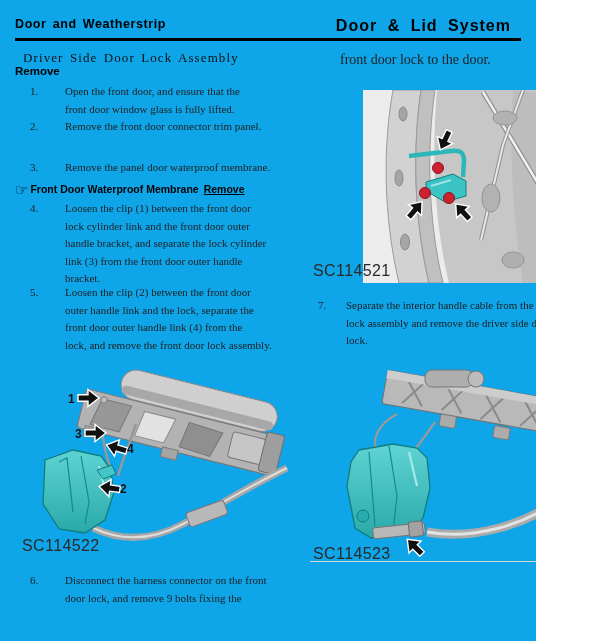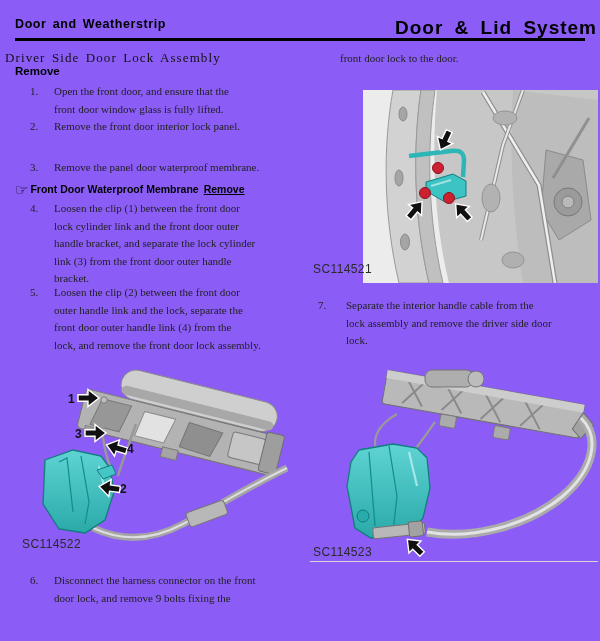--- a/index.html
+++ b/index.html
@@ -1,44 +1,44 @@
 <!DOCTYPE html>
 <html><head>
 <meta charset="utf-8">
 <style>
   html,body{margin:0;padding:0;background:#fff;}
-  #page{position:relative;width:600px;height:641px;background:#8b5cf6;overflow:hidden;
+  #page{position:relative;width:536px;height:641px;background:#0ea5e9;overflow:hidden;
         font-family:"Liberation Serif",serif;color:#1f1f1f;}
   
   .hdr{position:absolute;top:17px;font-family:"Liberation Sans",sans-serif;font-weight:bold;
        font-size:12.5px;color:#000;}
   #hdr-left{left:15px;letter-spacing:.6px;word-spacing:2px;}
-  #hdr-right{right:3px;font-size:19px;letter-spacing:1px;word-spacing:5px;}
+  #hdr-right{right:25px;font-size:16px;letter-spacing:1px;word-spacing:5px;}
   #hdr-rule{position:absolute;left:15px;right:15px;top:38px;height:3px;background:#000;}
   
-  .lc-title{position:absolute;left:5px;top:50px;font-size:13px;letter-spacing:1.1px;word-spacing:2px;color:#111;text-align:right;}
+  .lc-title{position:absolute;left:23px;top:50px;font-size:13px;letter-spacing:1.1px;word-spacing:2px;color:#111;text-align:right;}
   .lc-remove{position:absolute;left:15px;top:65px;font-family:"Liberation Sans",sans-serif;
              font-weight:bold;font-size:11.5px;color:#000;}
   .step{position:absolute;font-size:11px;line-height:17.5px;}
   .step .num{position:absolute;left:0;top:0;}
   .step .txt{display:block;white-space:pre;}
   .col-l{left:30px;width:270px;}
-  .col-l .txt{margin-left:24px;}
+  .col-l .txt{margin-left:35px;}
   .col-r{left:318px;width:280px;}
   .col-r .txt{margin-left:28px;}
-  .cont{position:absolute;left:340px;top:52px;font-size:11px;}
+  .cont{position:absolute;left:340px;top:52px;font-size:14px;}
   
   .xref{position:absolute;left:15px;font-family:"Liberation Sans",sans-serif;font-weight:bold;
         font-size:10.5px;color:#000;cursor:pointer;white-space:nowrap;}
   .xref .hand{font-family:"DejaVu Sans",sans-serif;font-weight:normal;font-size:15px;
               vertical-align:-2px;margin-right:2px;}
   .xref .act{text-decoration:underline;margin-left:5px;}
   
   .fig{position:absolute;}
-  .figcap{position:absolute;font-family:"Liberation Sans",sans-serif;font-size:12px;
+  .figcap{position:absolute;font-family:"Liberation Sans",sans-serif;font-size:16px;
           letter-spacing:.4px;color:#2a2a2a;}
   #fig3-edge{position:absolute;left:310px;top:561px;width:288px;height:1px;background:#d6d6d6;}
 </style>
 </head>
 <body>
 
 <div id="page">
 
   <div class="hdr" id="hdr-left">Door and Weatherstrip</div>
   <div class="hdr" id="hdr-right">Door &amp; Lid System</div>
@@ -47,21 +47,21 @@
   <div class="lc-title">Driver Side Door Lock Assembly</div>
   <div class="lc-remove">Remove</div>
 
   <div class="step col-l" style="top:83px">
     <span class="num">1.</span>
     <span class="txt">Open the front door, and ensure that the
 front door window glass is fully lifted.</span>
   </div>
   <div class="step col-l" style="top:118px">
     <span class="num">2.</span>
-    <span class="txt">Remove the front door interior lock panel.</span>
+    <span class="txt">Remove the front door connector trim panel.</span>
   </div>
 
 
   <div class="step col-l" style="top:159px">
     <span class="num">3.</span>
     <span class="txt">Remove the panel door waterproof membrane.</span>
   </div>
 
   <div class="xref" style="top:181px">
     <span class="hand">☞</span><span class="lbl">Front Door Waterproof Membrane</span><span class="act">Remove</span>

